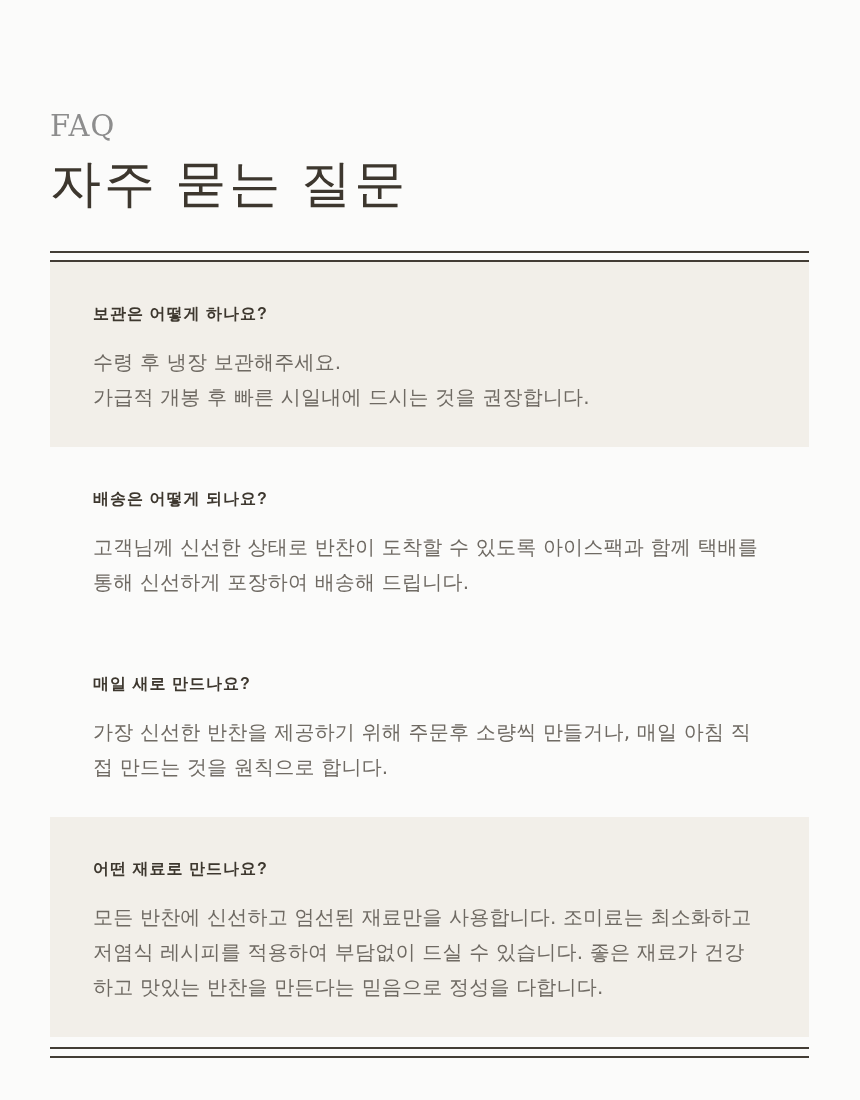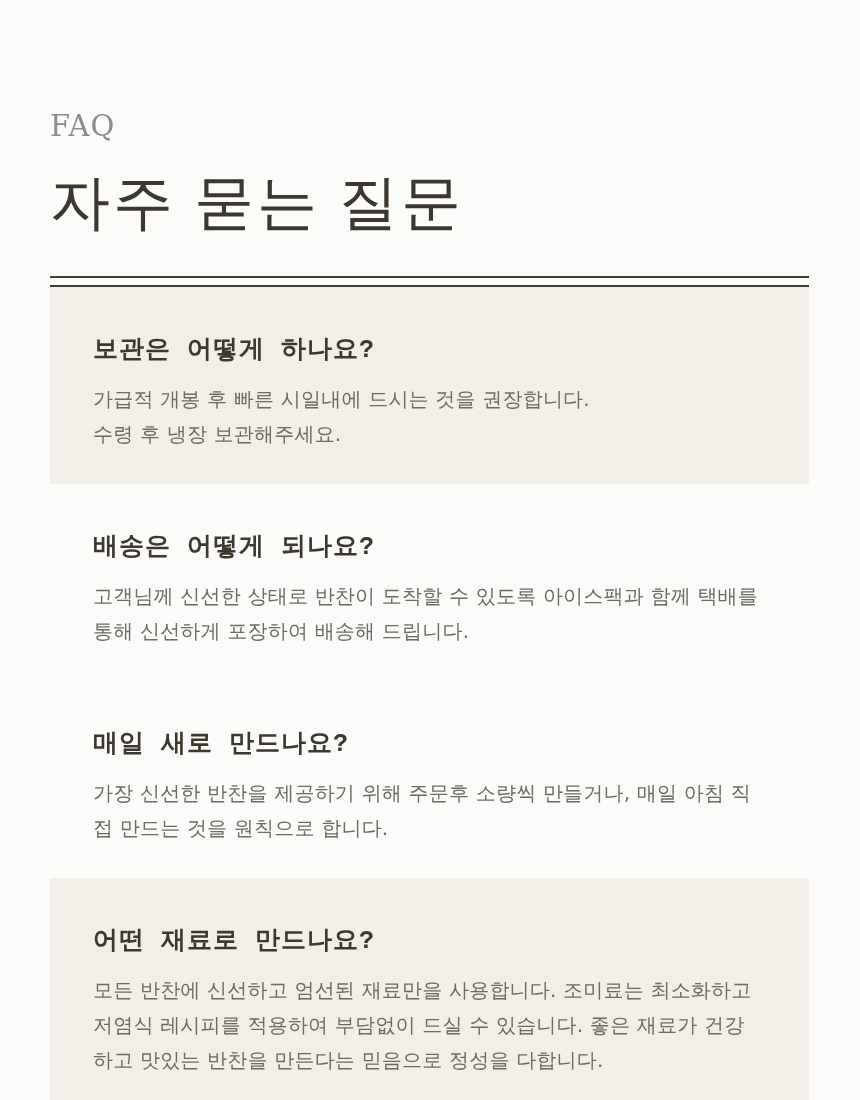--- a/index.html
+++ b/index.html
@@ -26,53 +26,52 @@
   }
   .eyebrow {
     font-family: "DejaVu Serif", "Liberation Serif", serif;
     font-size: 29px;
     line-height: 1.1;
     color: var(--eyebrow);
     letter-spacing: 1px;
     margin-top: 31px;
   }
   .title {
-    font-family: Liberation Serif, serif;
+    font-family: Liberation Sans, sans-serif;
     font-weight: 500;
-    font-size: 60px;
+    font-size: 51px;
     line-height: 1.2;
     color: var(--title);
     letter-spacing: 3px;
-    margin-top: 24px;
+    margin-top: 10px;
   }
   .double-rule {
     height: 11px;
     border-top: 2px solid var(--divider);
     border-bottom: 2px solid var(--divider);
     margin-top: 37px;
   }
   .double-rule.bottom {
     margin-top: 10px;
   }
   .faq-list { display: block; }
   .faq-item {
     padding: 34px 45px 32px 43px;
   }
   .faq-item.highlighted {
     background: var(--highlight);
   }
   .question {
-    font-family: Liberation Mono, monospace;
+    font-family: Liberation Sans, sans-serif;
     font-weight: 600;
-    font-size: 25px;
+    font-size: 16px;
     line-height: 35px;
     letter-spacing: 1px;
     color: var(--question);
     margin-bottom: 14px;
-    margin-top: 12px;
   }
   .answer { display: block; }
   .answer-line {
     font-size: 20px;
     line-height: 35px;
     color: var(--answer);
     letter-spacing: 0.2px;
   }
 </style>
 </head>
@@ -83,22 +82,22 @@
     <div class="eyebrow">FAQ</div>
     <h1 class="title">자주 묻는 질문</h1>
   </header>
 
   <div class="double-rule top"></div>
 
   <main class="faq-list">
   <section class="faq-item highlighted">
     <h2 class="question">보관은 어떻게 하나요?</h2>
     <div class="answer">
+          <div class="answer-line">수령 후 냉장 보관해주세요.</div>
           <div class="answer-line">가급적 개봉 후 빠른 시일내에 드시는 것을 권장합니다.</div>
-          <div class="answer-line">수령 후 냉장 보관해주세요.</div>
         </div>
   </section>
 
   <section class="faq-item">
     <h2 class="question">배송은 어떻게 되나요?</h2>
     <div class="answer">
           <div class="answer-line">고객님께 신선한 상태로 반찬이 도착할 수 있도록 아이스팩과 함께 택배를 통해 신선하게 포장하여 배송해 드립니다.</div>
         </div>
   </section>
 

